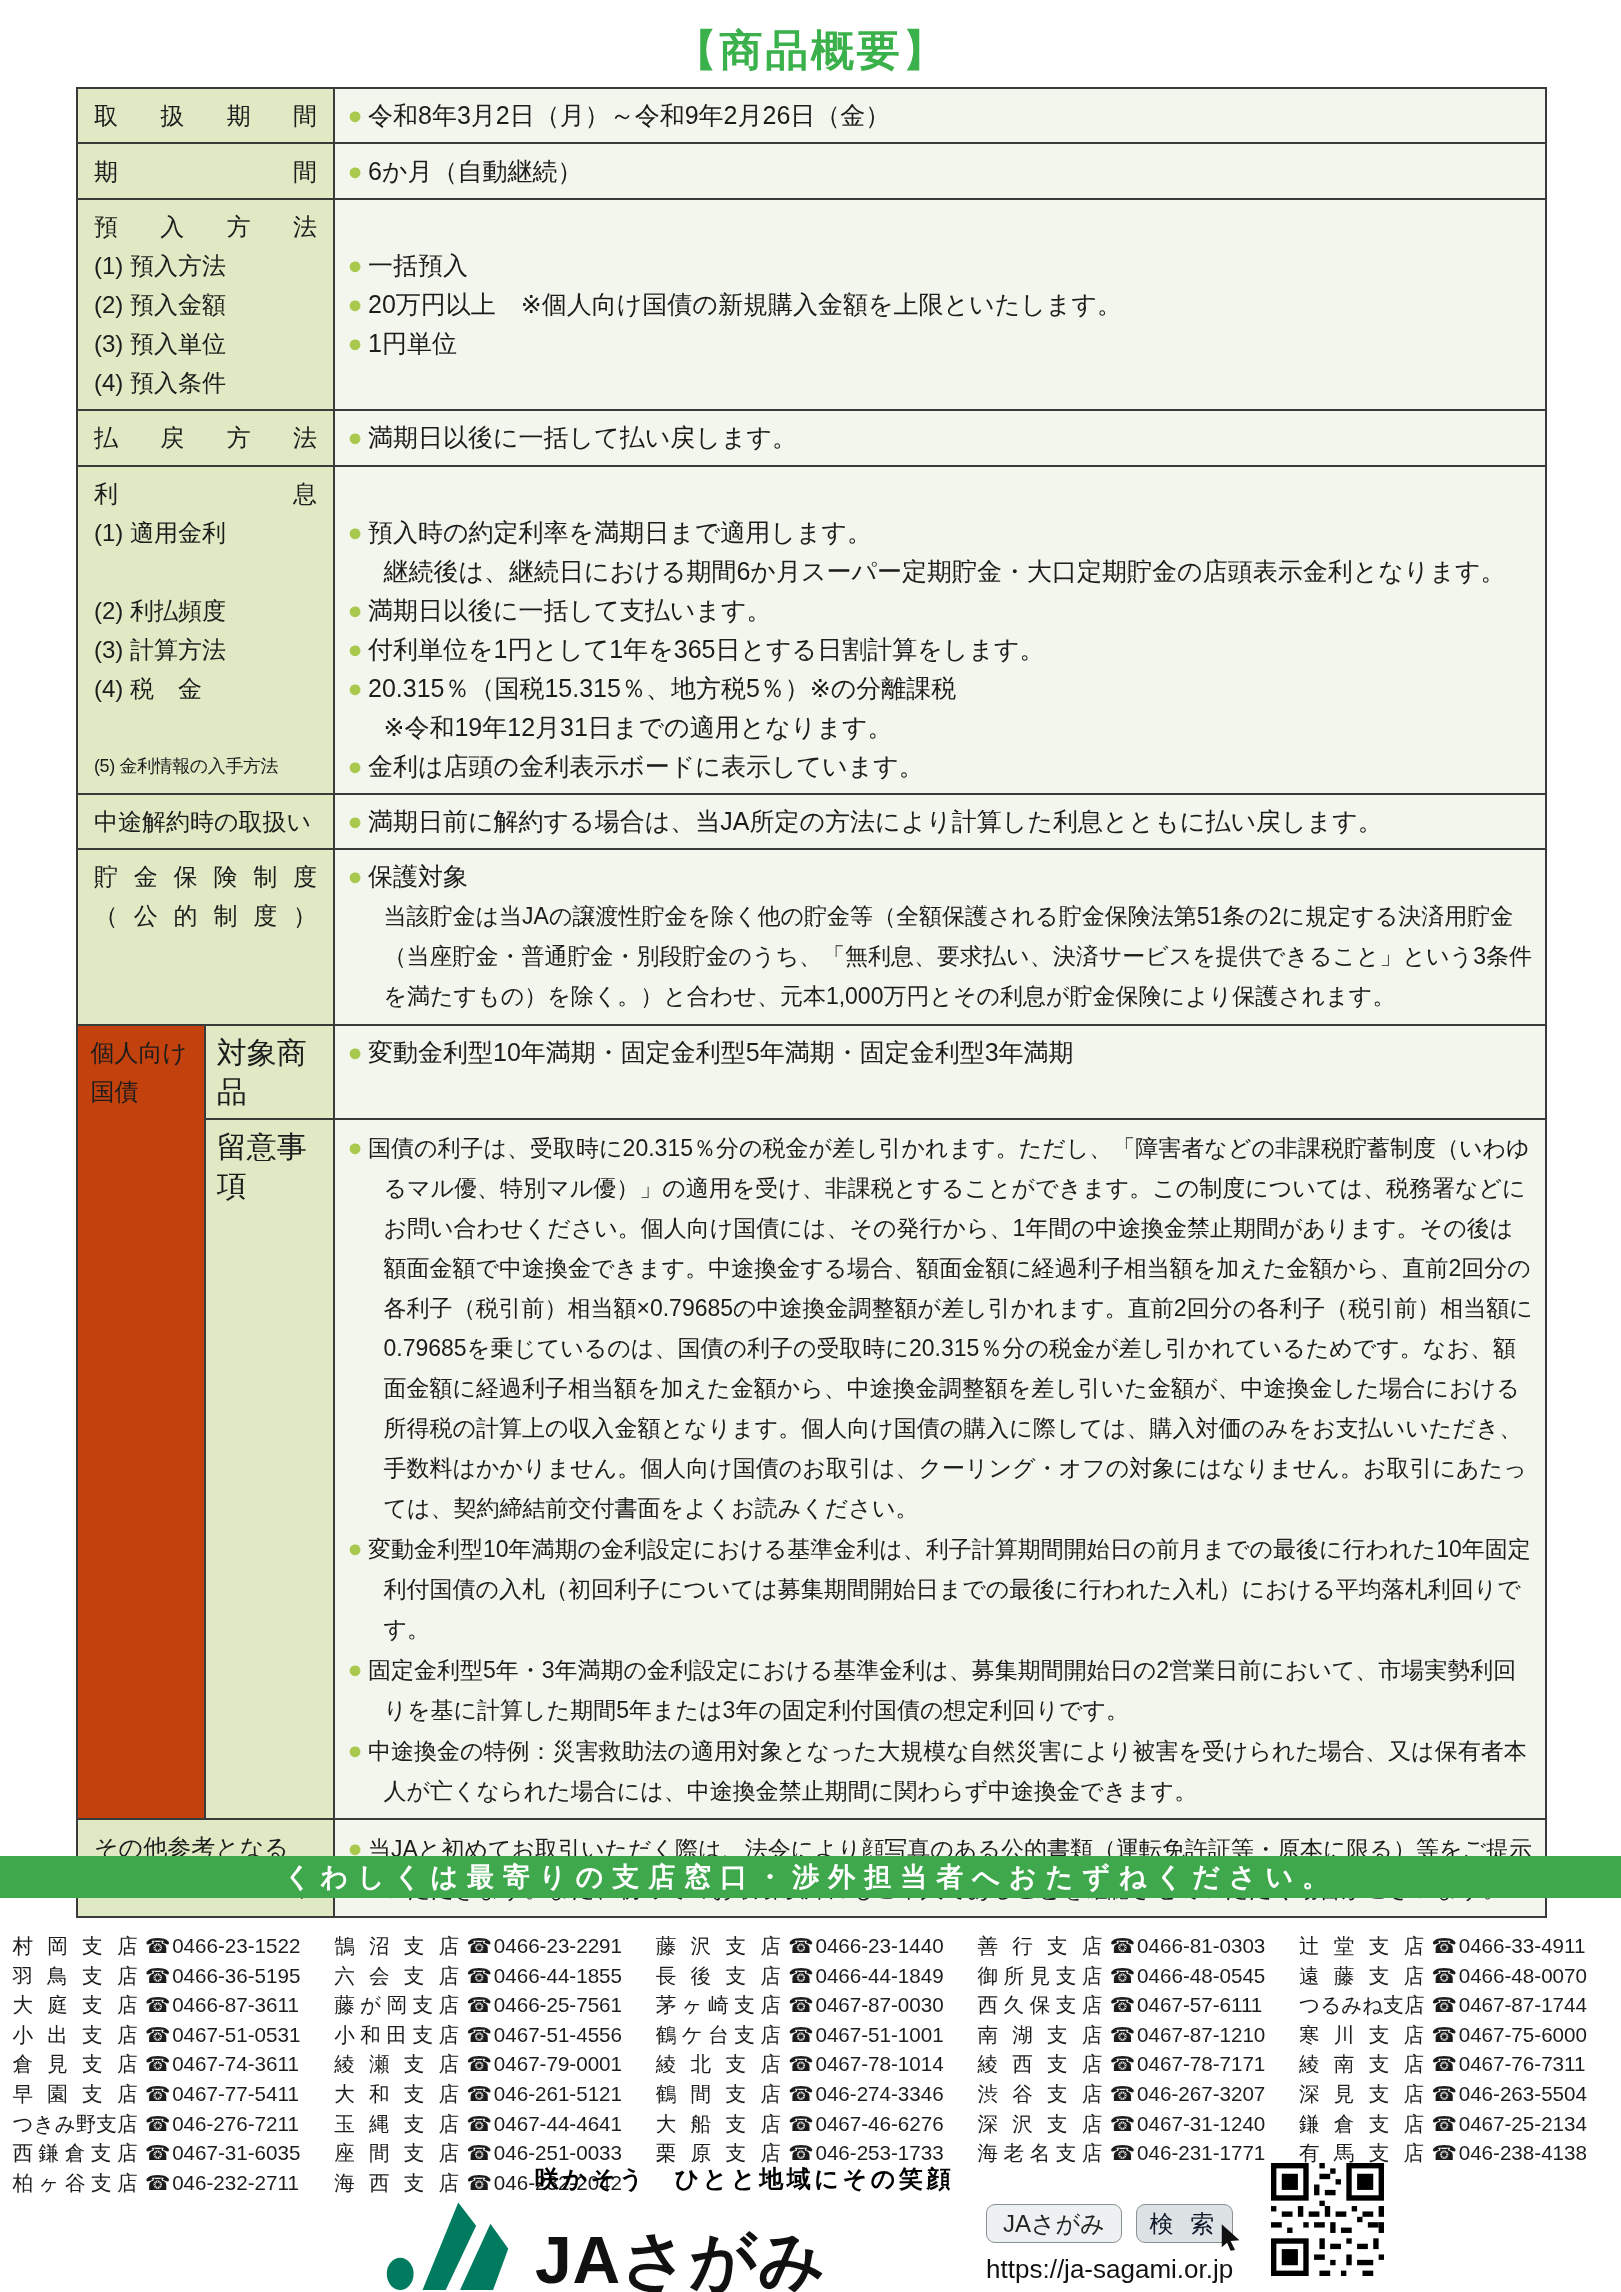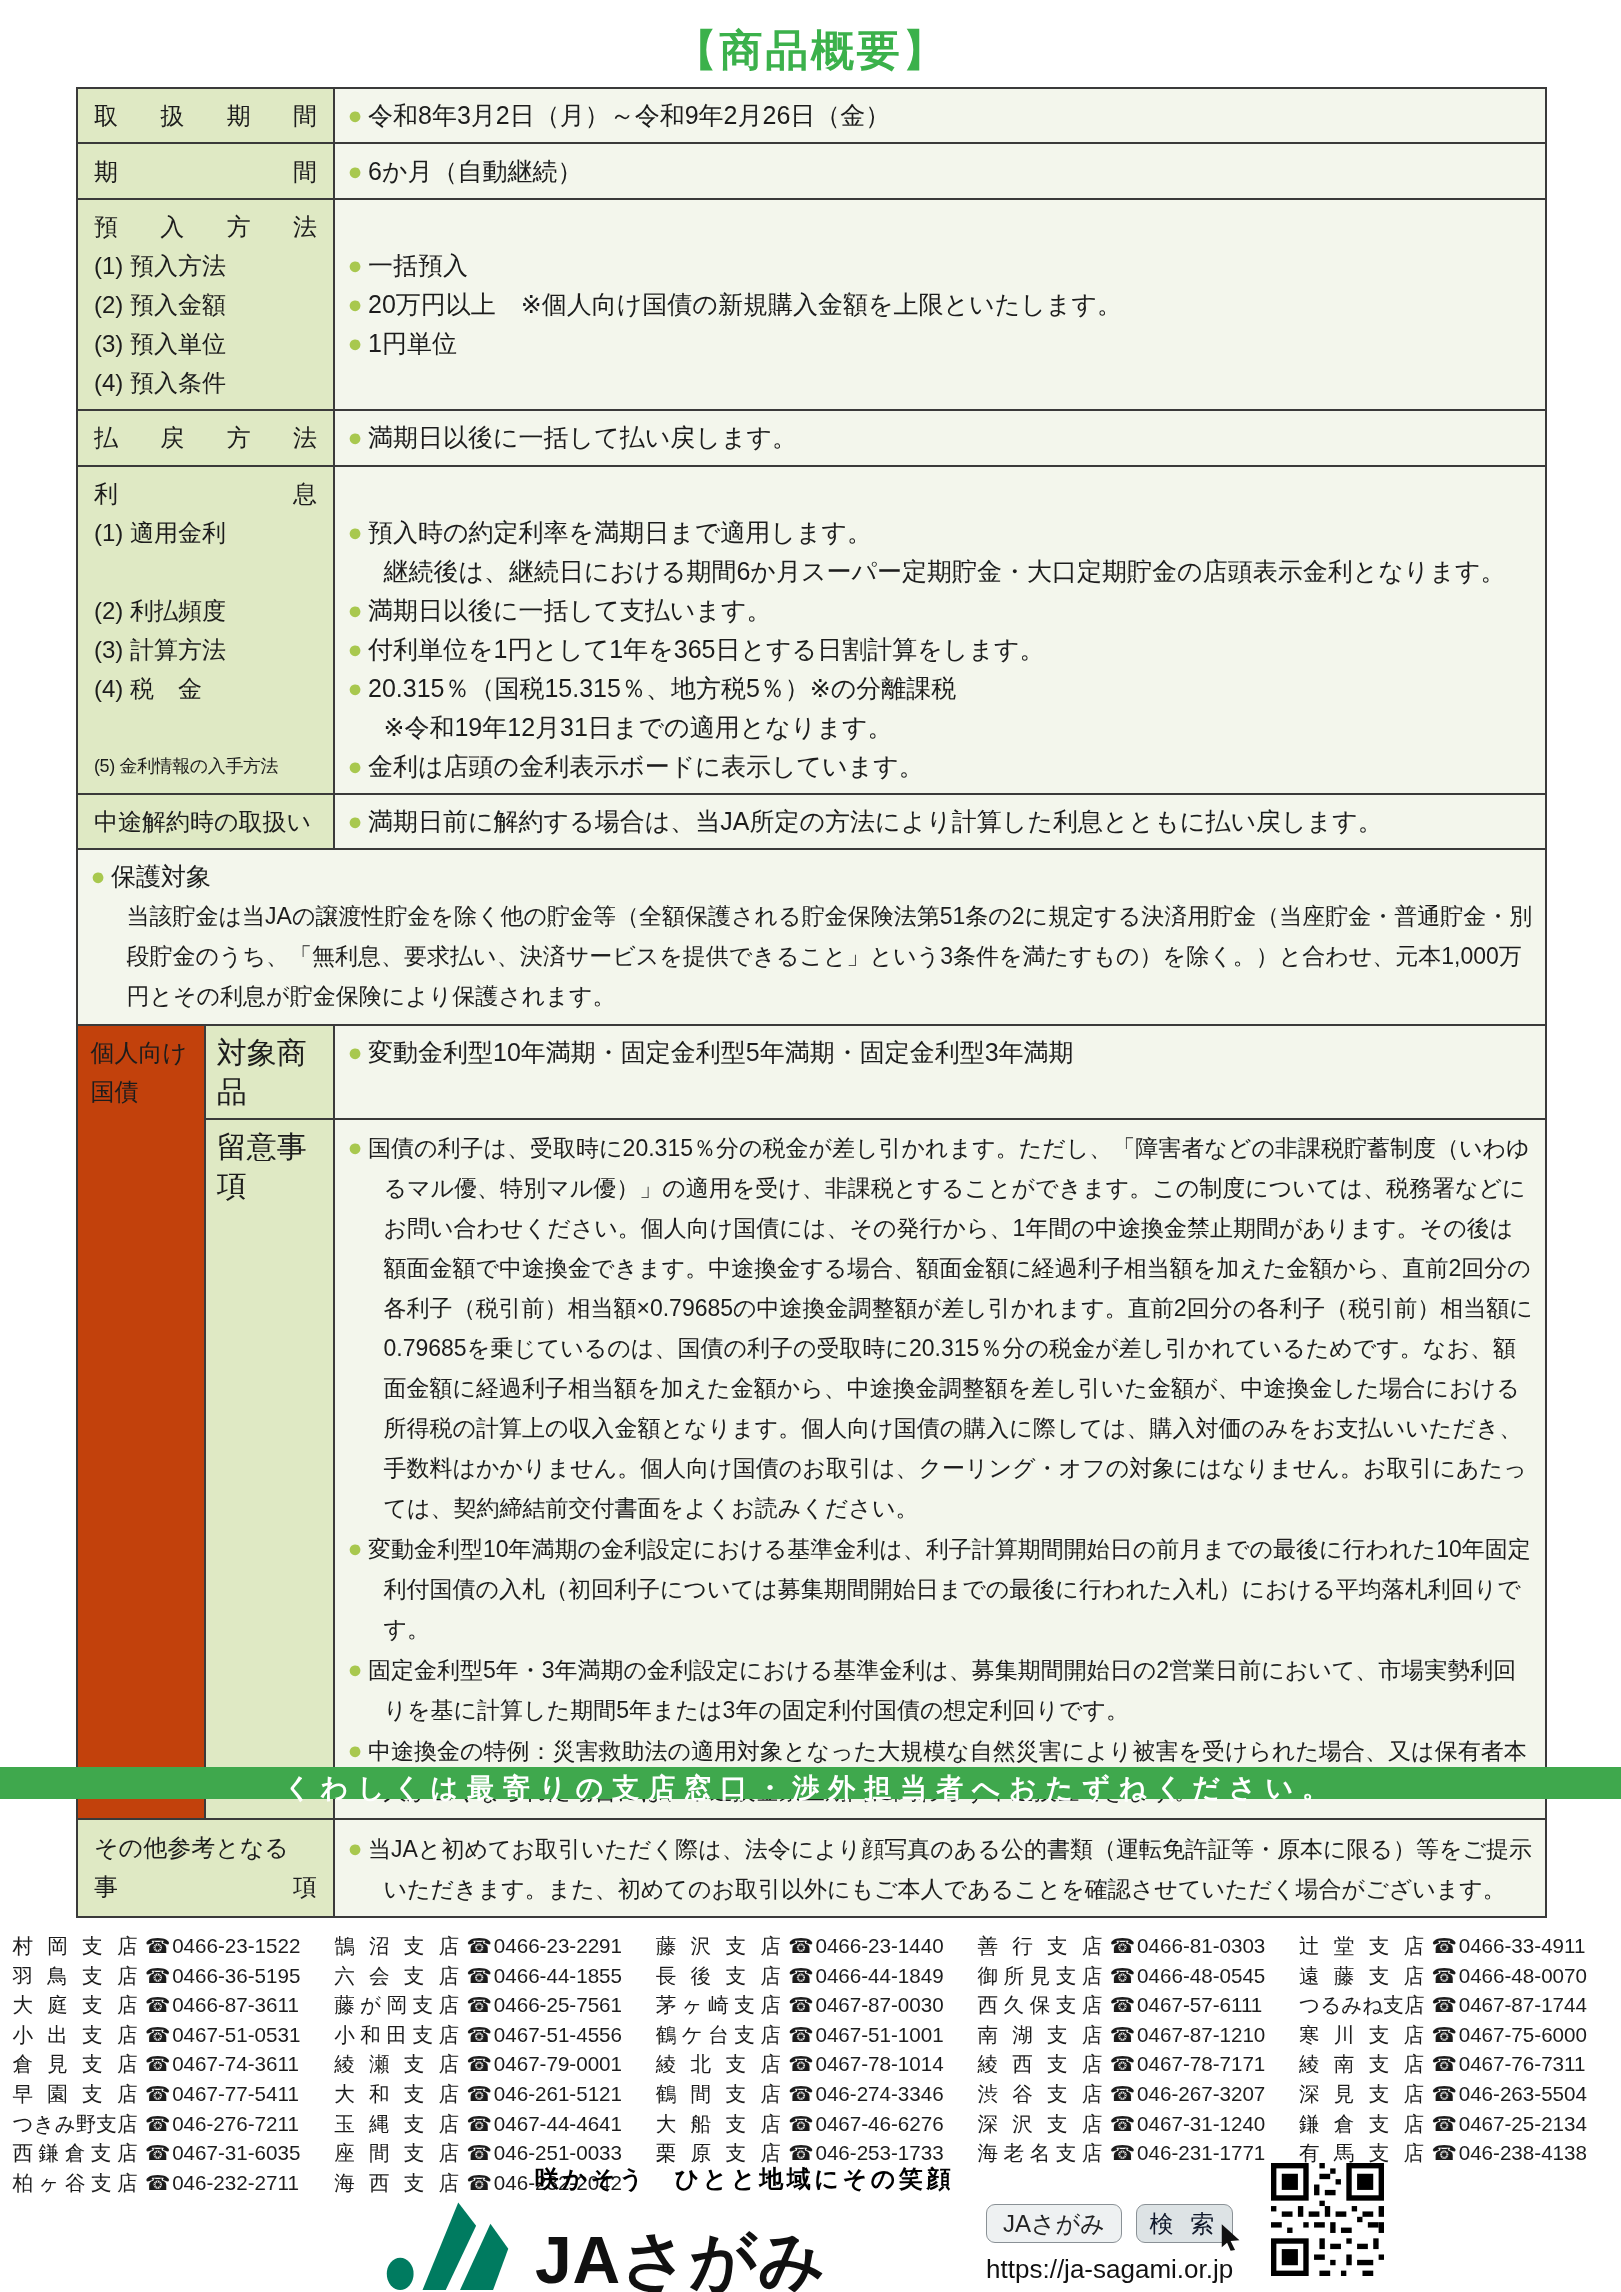--- a/index.html
+++ b/index.html
@@ -39,21 +39,21 @@
   }
   .gsub { flex:1; display:flex; flex-direction:column; }
   .srow { display:flex; flex:1; }
   .srow + .srow { border-top:2.7px solid #3a3a3a; }
   .slcol {
     width:129px; flex:none; background:#dfe9c4; border-right:2.7px solid #3a3a3a;
     padding:7.2px 10.7px; font-size:30px; line-height:39px;
   }
   
   .banner {
-    position:absolute; top:1767px; left:0; width:1622px; height:32px;
+    position:absolute; top:1856px; left:0; width:1622px; height:42px;
     background:#3fa84d; color:#ffffff; font-weight:bold; font-size:27px;
     line-height:43px; text-align:center; letter-spacing:9px;
   }
   
   .branches {
     position:absolute; top:1931px; left:12.5px; width:1601px;
     display:flex; gap:7.2px; font-size:20.6px;
   }
   .bcol { flex:1; }
   .bent { display:flex; align-items:baseline; line-height:29.6px; white-space:nowrap; }
@@ -149,20 +149,24 @@
     </div>
     <div class="trow">
       <div class="lcol">
         <div class="lline">中途解約時の取扱い</div>
       </div>
       <div class="ccol">
         <div class="cline"><span class="dot">●</span>満期日前に解約する場合は、当JA所定の方法により計算した利息とともに払い戻します。</div>
       </div>
     </div>
     <div class="trow">
+      <div class="lcol">
+        <div class="lline j">貯金保険制度</div>
+        <div class="lline j">（公的制度）</div>
+      </div>
       <div class="ccol">
         <div class="cline"><span class="dot">●</span>保護対象</div>
         <div class="cline wrap ind">当該貯金は当JAの譲渡性貯金を除く他の貯金等（全額保護される貯金保険法第51条の2に規定する決済用貯金（当座貯金・普通貯金・別段貯金のうち、「無利息、要求払い、決済サービスを提供できること」という3条件を満たすもの）を除く。）と合わせ、元本1,000万円とその利息が貯金保険により保護されます。</div>
       </div>
     </div>
     <div class="trow">
       <div class="gcol">
         <div class="lline">個人向け</div>
         <div class="lline">国債</div>
       </div>

